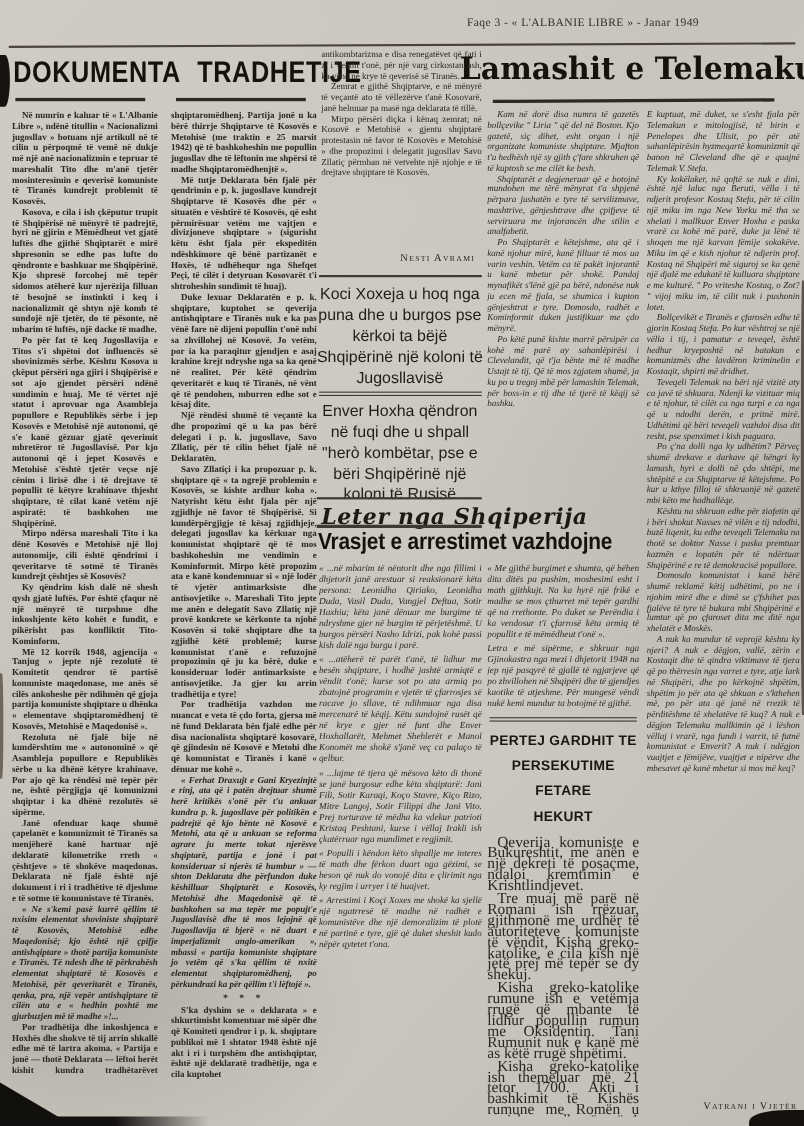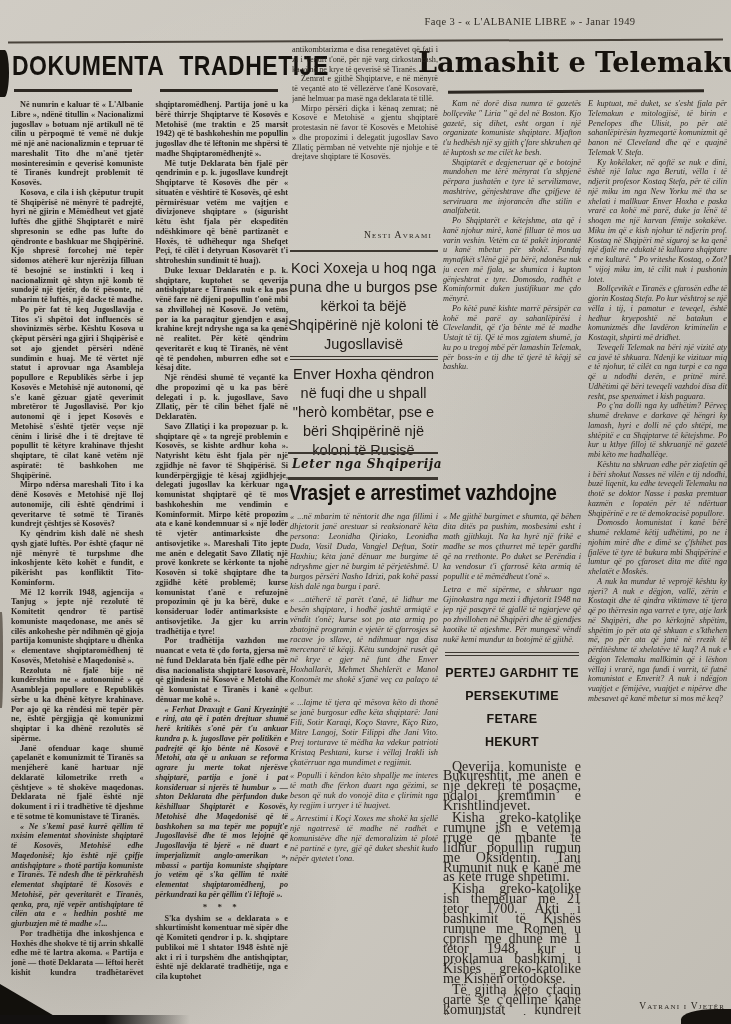--- a/index.html
+++ b/index.html
@@ -47,21 +47,21 @@
   .mid-sig{top:230px;left:292px;width:140px;}
   .rule-b1{top:250px;left:290px;width:148px;}
   .boxtext{font-family:Liberation Sans, sans-serif;font-size:14.5px;line-height:19px;
     text-align:center;color:#221d18;}
   .box1{top:259px;left:288px;width:151px;}
   .rule-b2a{top:356px;left:290px;width:148px;}
   .rule-b2b{top:359px;left:290px;width:148px;}
   .box2{top:365px;left:288px;width:151px;}
   .rule-b3{top:452px;left:288px;width:150px;}
   .script{top:457px;left:292px;width:146px;font-family:"DejaVu Serif",serif;font-style:italic;
-    font-weight:700;font-size:12px;letter-spacing:.6px;color:#1d1914;white-space:nowrap;text-align:center;}
+    font-weight:700;font-size:20px;letter-spacing:.6px;color:#1d1914;white-space:nowrap;text-align:center;}
   .rule-b4{top:477px;left:288px;width:150px;}
   .vrasjet-title{top:481px;left:289px;width:294px;margin:0;font-family:"Liberation Sans",sans-serif;
     font-weight:700;font-size:19px;letter-spacing:-.2px;color:#15110d;white-space:nowrap;
     transform:scaleY(1.12);transform-origin:left top;}
   .letter-col{top:512px;left:290px;width:148px;height:502px;overflow:hidden;}
   .lp{margin:0 0 3px;font-size:8.4px;line-height:10px;text-align:justify;font-style:italic;}
   .lp.ni{text-indent:0;}
   
   .col4a{top:99px;left:443px;width:138px;height:357px;overflow:hidden;}
   .col4b{top:512px;left:443px;width:138px;height:503px;overflow:hidden;}
@@ -153,20 +153,21 @@
   <div class="abs col4b">
     <p class="lp ni">« Me gjithë burgimet e shumta, që bëhen dita ditës pa pushim, mosbesimi esht i math gjithkujt. Na ka hyrë një frikë e madhe se mos çthurret më tepër gardhi që na rrethonte. Po duket se Perëndia i ka vendosur t'i çfarrosë këta armiq të popullit e të mëmëdheut t'onë ».</p>
     <p class="lp">Letra e më sipërme, e shkruar nga Gjinokastra nga mezi i dhjetorit 1948 na jep një pasqyrë të gjallë të ngjarjeve që po zhvillohen në Shqipëri dhe të gjendjes kaotike të atjeshme. Për mungesë vëndi nukë kemi mundur ta botojmë të gjithë.</p>
     <div class="hr-flow"></div>
     <h3 class="persek-title">
       <span>PERTEJ GARDHIT TE</span>
       <span>PERSEKUTIME FETARE</span>
       <span>HEKURT</span>
     </h3>
     <p class="pk">Qeverija komuniste e Bukureshtit, me anën e një dekreti të posaçme, ndaloi kremtimin e Krishtlindjevet.</p>
+    <p class="pk">Tre muaj më parë në Romani ish rrëzuar, gjithmonë me urdhër të autoriteteve komuniste të vëndit, Kisha greko-katolike, e cila kish një jetë prej më tepër se dy shekuj.</p>
     <p class="pk">Kisha greko-katolike rumune ish e vetëmja rrugë që mbante të lidhur popullin rumun me Oksidentin. Tani Rumunit nuk e kanë më as këtë rrugë shpëtimi.</p>
     <p class="pk">Kisha greko-katolike ish themeluar më 21 tetor 1700. Akti i bashkimit të Kishës rumune me Romën u çprish me dhunë më 1 tetor 1948, kur u proklamua bashkimi i Kishës greko-katolike me Kishën ortodokse.</p>
     <p class="pk">Të gjitha këto çfaqin qartë se ç'qëllime kanë komunistat kundrejt feve dhe institucioneve fetare në vëndet që gjinden prapa gardhit të hekurt.</p>
   </div>
 
   <div class="abs col5">
     <div class="col5-inner">
       <p class="bp it cont">E kuptuat, më duket, se s'esht fjala për Telemakun e mitologjisë, të birin e Penelopes dhe Ulisit, po për atë sahanlëpirësin hyzmeqartë komunizmit që banon në Cleveland dhe që e quajnë Telemak V. Stefa.</p>
       <p class="bp it">Ky kokëlaker, në qoftë se nuk e dini, është një laluc nga Beruti, vëlla i të ndjerit profesor Kostaq Stefa, për të cilin një miku im nga New Yorku më tha se xhelati i mallkuar Enver Hoxha e paska vrarë ca kohë më parë, duke ja lënë të shoqen me një karvan fëmije sokakëve. Miku im që e kish njohur të ndjerin prof. Kostaq në Shqipëri më siguroj se ka qenë një djalë me edukatë të kulluara shqiptare e me kulturë. " Po vriteshe Kostaq, o Zot? " vijoj miku im, të cilit nuk i pushonin lotet.</p>
       <p class="bp it">Bollçevikët e Tiranës e çfarosën edhe të gjorin Kostaq Stefa. Po kur vështroj se një vëlla i tij, i pamatur e teveqel, është hedhur kryeposhtë në batakun e komunizmës dhe lavdëron kriminelin e Kostaqit, shpirti më dridhet.</p>

